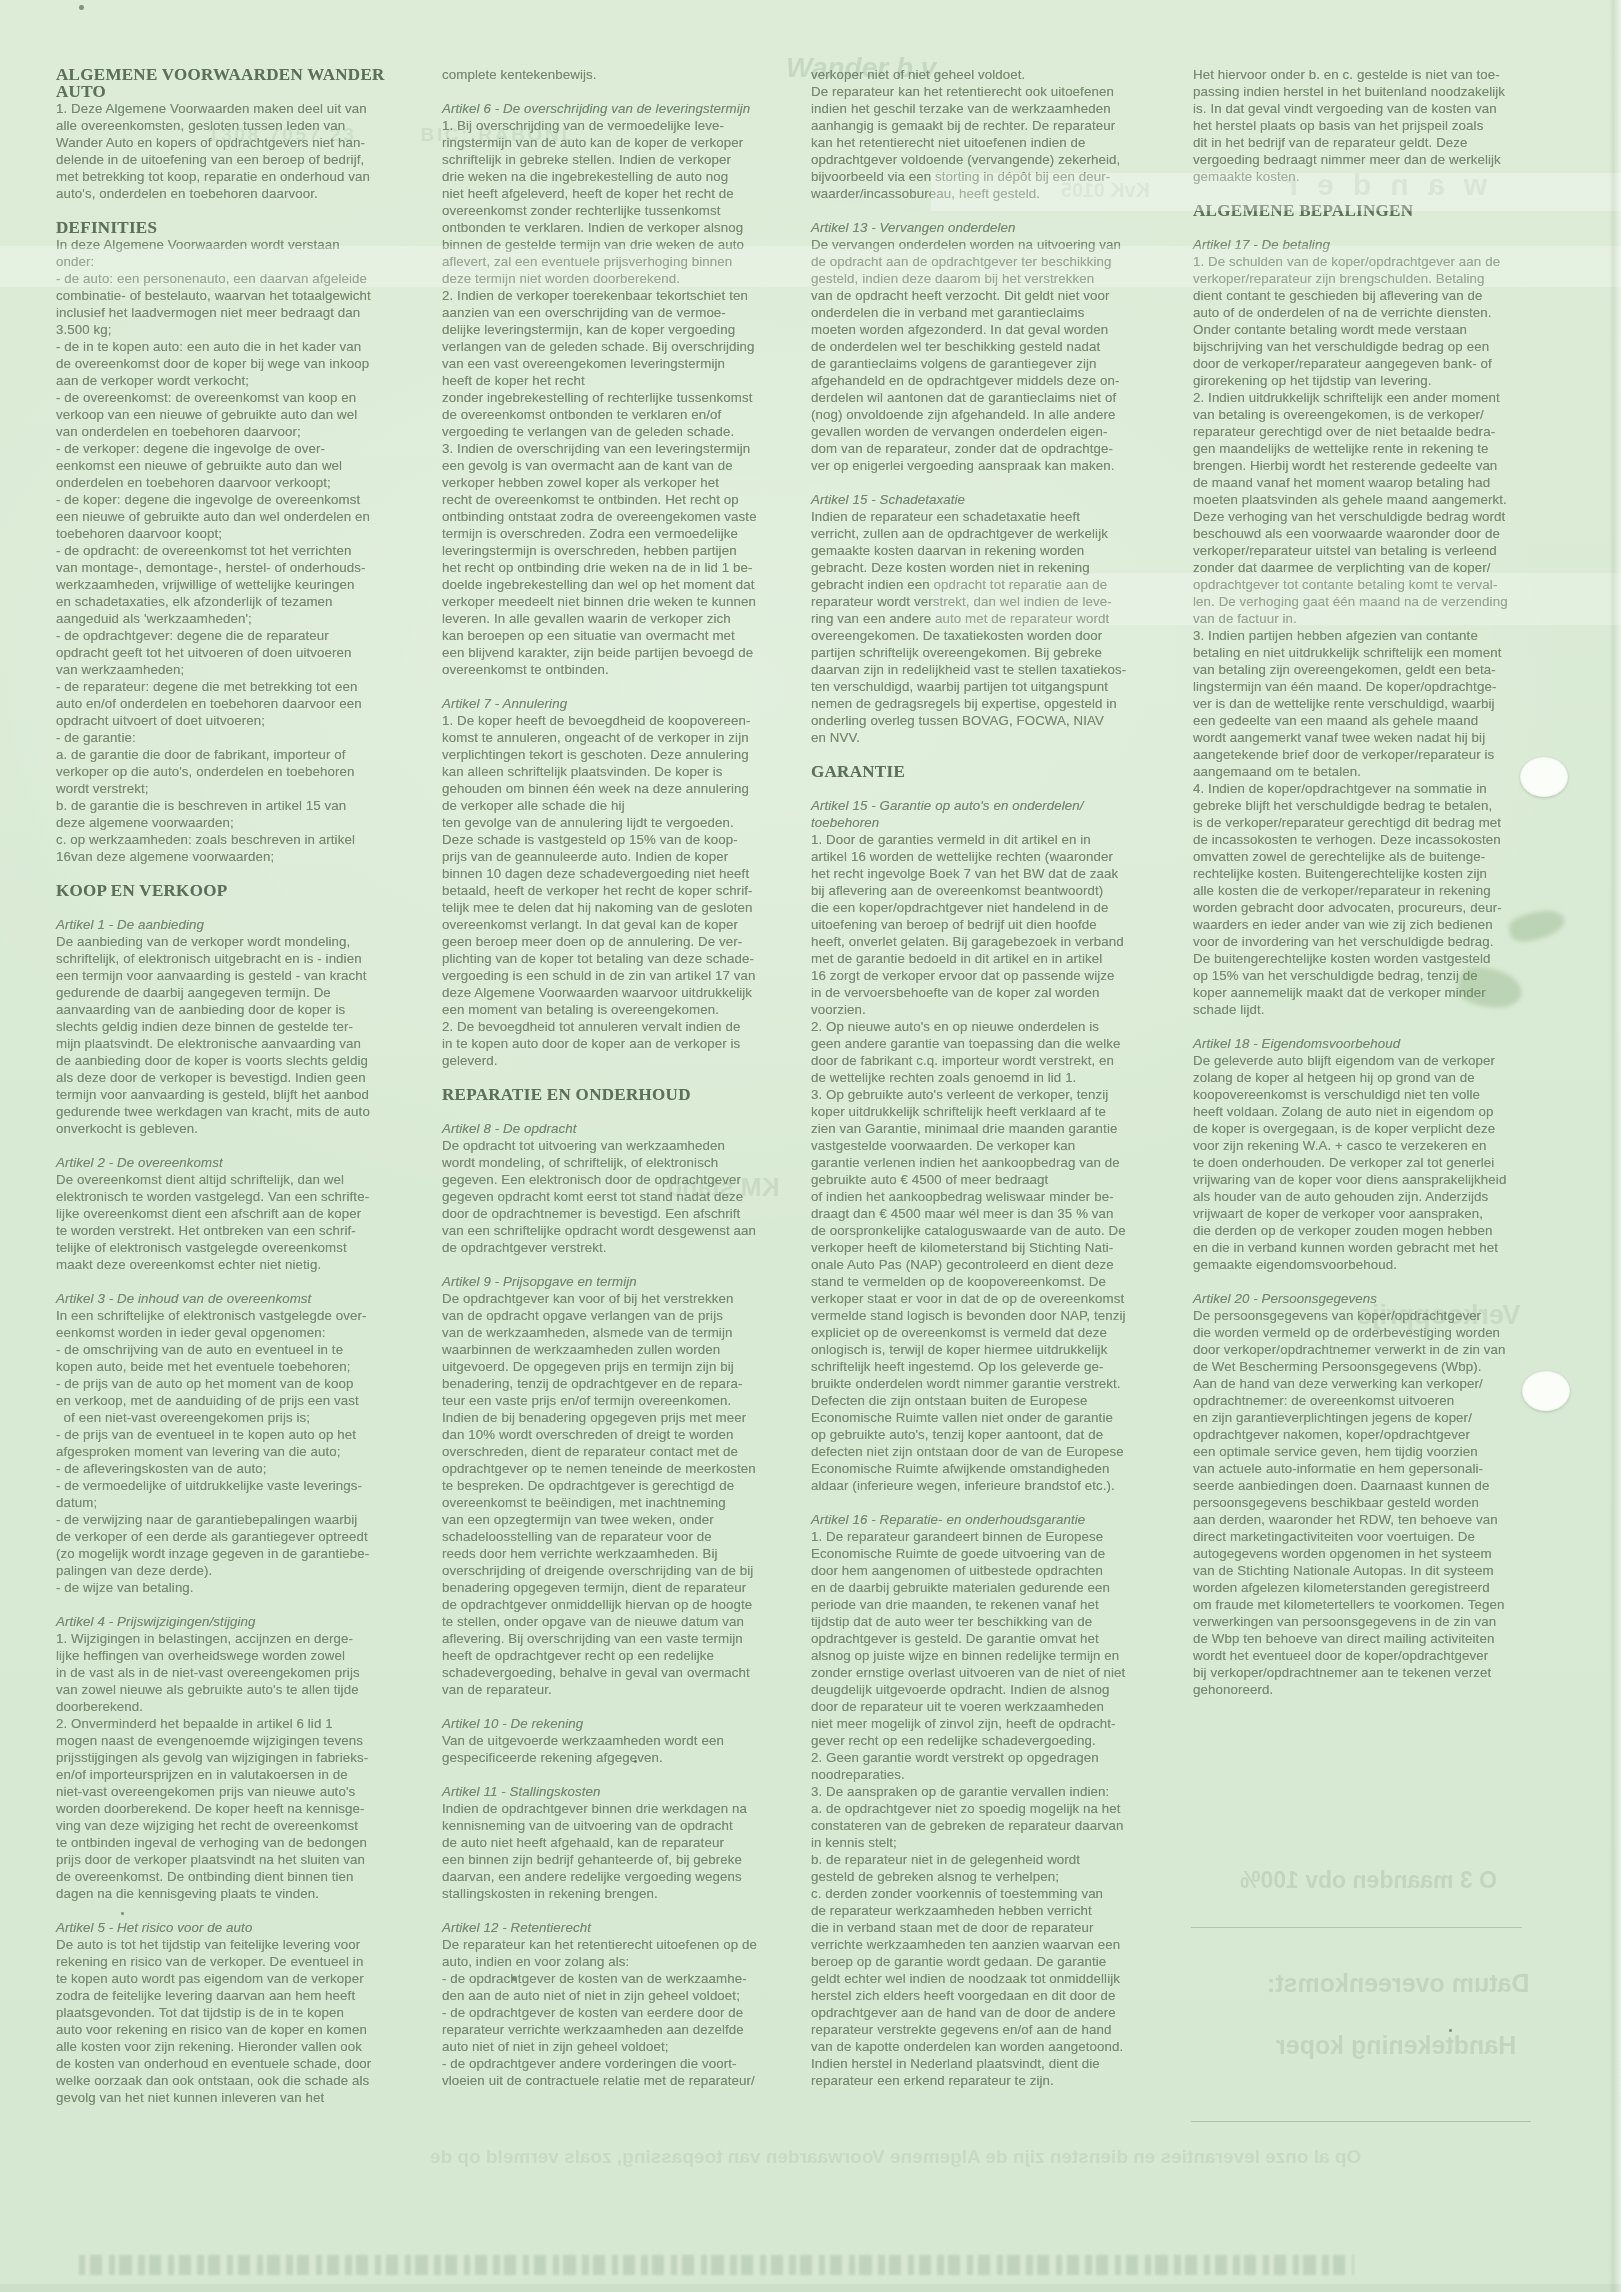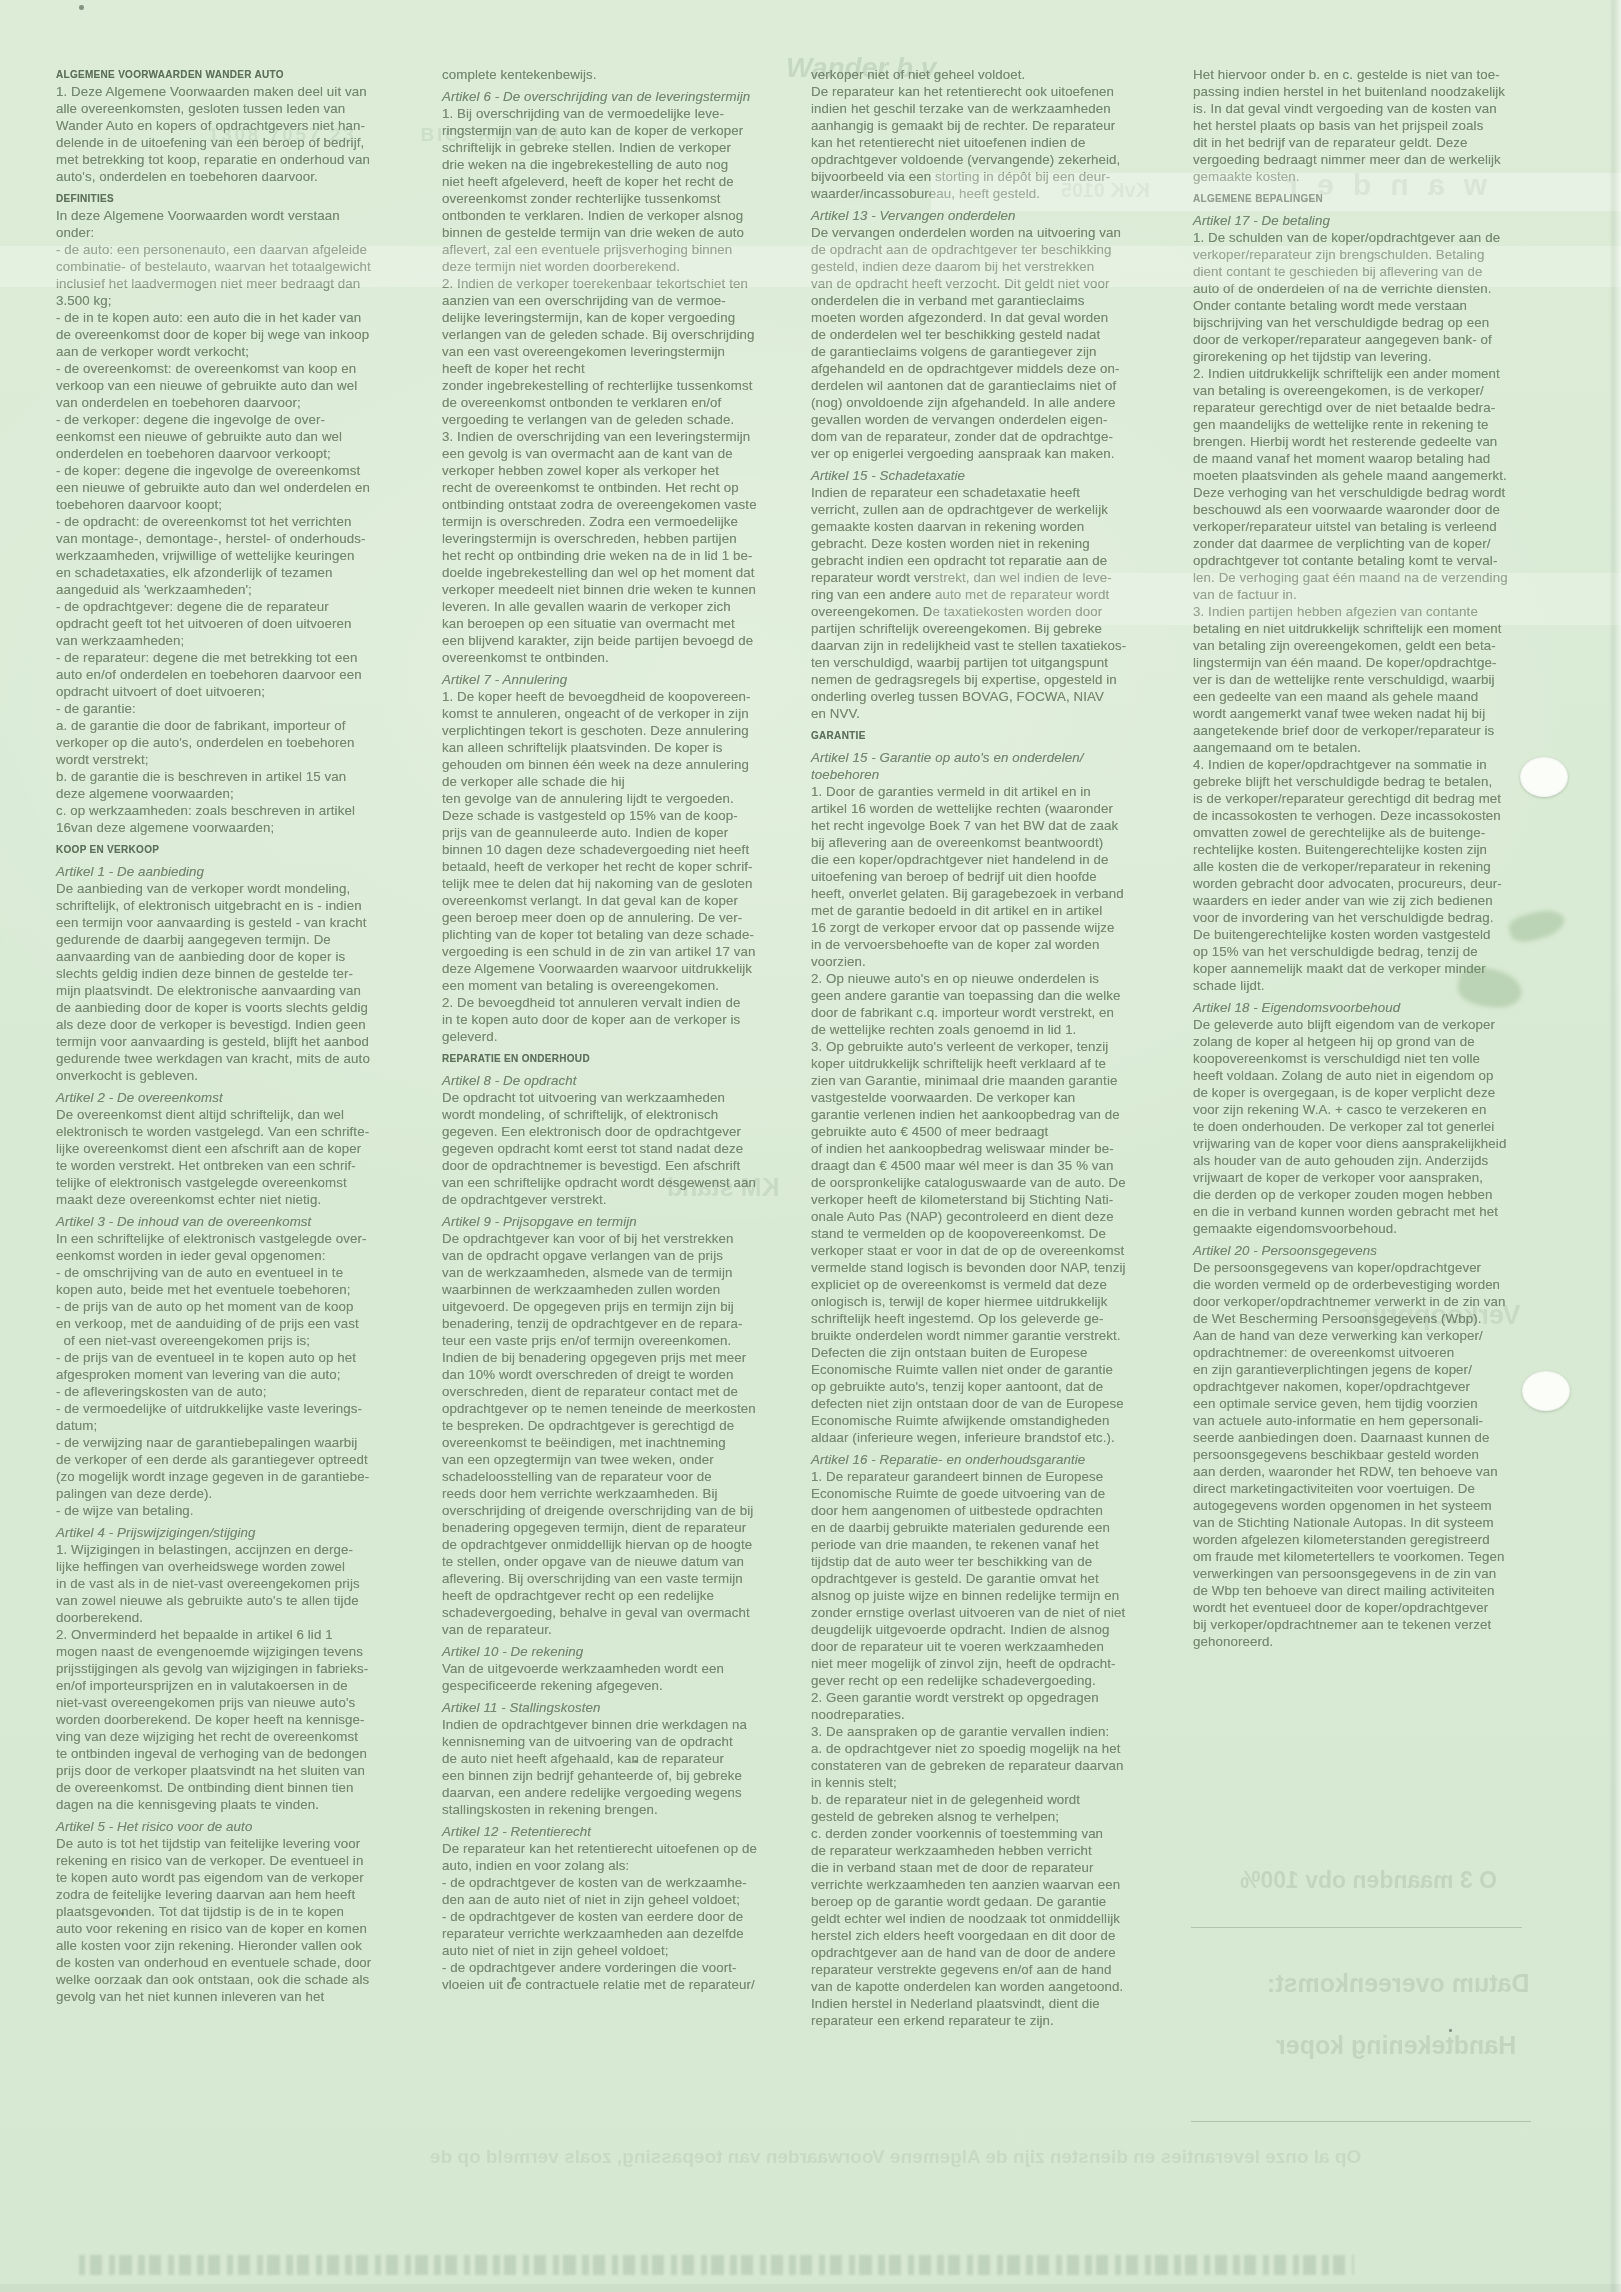--- a/index.html
+++ b/index.html
@@ -18,24 +18,25 @@
     position:absolute;top:66px;width:374px;
     font-size:13.3px;line-height:17px;letter-spacing:0.1px;
     color:#76896f;
     text-shadow:0 0 0.4px rgba(118,137,111,0.55);
   }
   .col:nth-of-type(1){left:56px;}
   .col:nth-of-type(2){left:442px;}
   .col:nth-of-type(3){left:811px;}
   .col:nth-of-type(4){left:1193px;}
   .blk{margin:0;}
-  .blk + .blk{margin-top:5px;}
+  .blk + .blk{margin-top:17px;}
   .h1,.h2{
-    font-weight:bold;font-size:10px;color:#5d705a;letter-spacing:0.3px;
+    font-weight:bold;font-size:17px;color:#5d705a;letter-spacing:0.3px;
     white-space:pre-wrap;
+    font-family:Liberation Serif, serif;
   }
   .art{font-style:italic;color:#74876f;white-space:pre-wrap;}
   .p{white-space:pre-wrap;}
   .ghost{
     position:absolute;font-weight:bold;color:#4e6a52;white-space:pre;
     filter:blur(0.5px);
   }
   .ghost.mir{transform:scaleX(-1);}
   .ghost.it{font-style:italic;}
   .band{position:absolute;background:#ffffff;pointer-events:none;}

